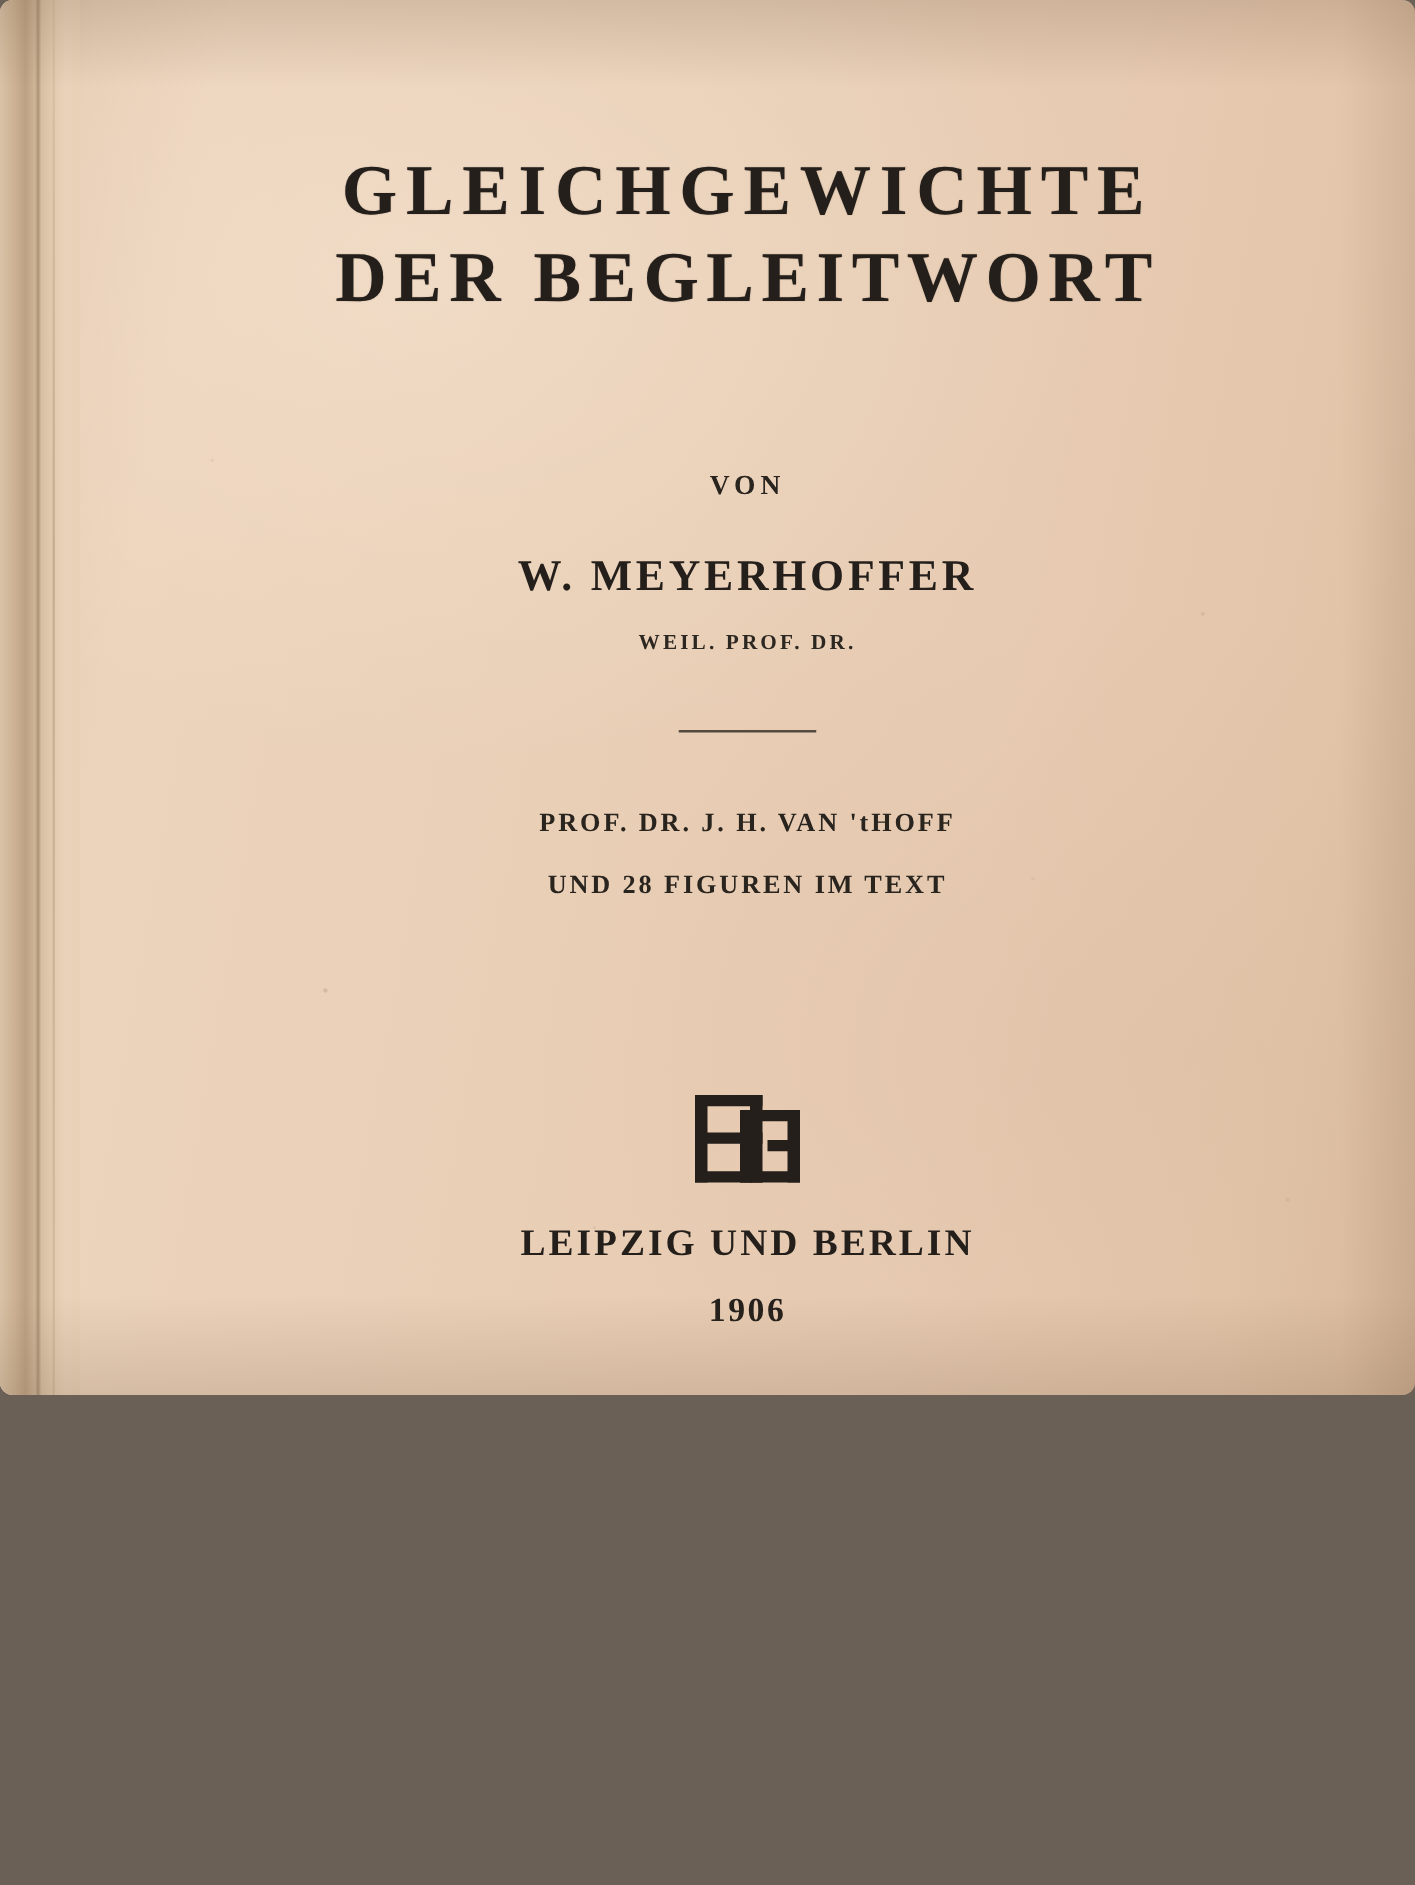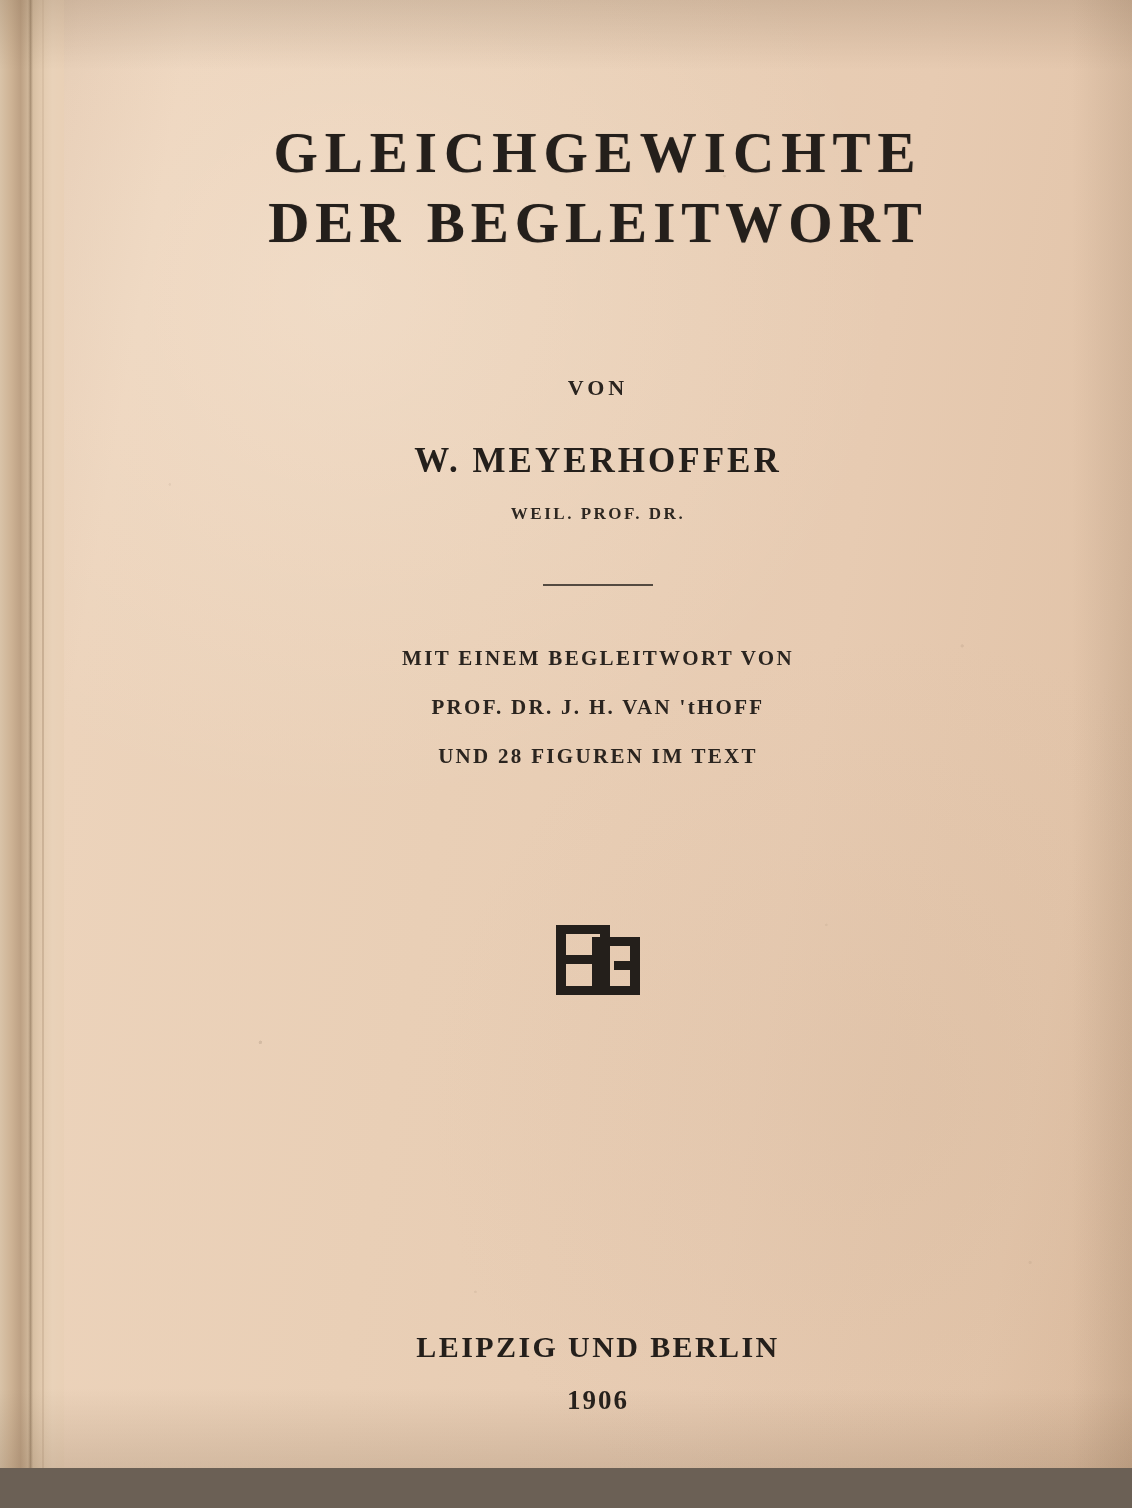--- a/index.html
+++ b/index.html
@@ -6,26 +6,27 @@
     margin: 0;
     padding: 0;
     background: #6b6055;
   }
   body {
     font-family: "Liberation Serif", serif;
   }
   .page {
     position: relative;
     width: 1132px;
-    height: 1468px;
+    height: 1116px;
     overflow: hidden;
     background:
       radial-gradient(ellipse 70% 50% at 30% 20%, rgba(255,245,232,0.28), rgba(255,245,232,0) 70%),
       radial-gradient(ellipse 60% 45% at 80% 75%, rgba(214,185,158,0.30), rgba(214,185,158,0) 70%),
       linear-gradient(100deg, #d8c0a6 0%, #e6ccb4 6%, #ecd3bb 14%, #e9cfb6 42%, #e7cbb2 68%, #e2c4a9 88%, #d9b89b 100%);
+    border-radius: 10px;
   }
   
   .gutter {
     position: absolute;
     top: 0; left: 0;
     width: 64px; height: 100%;
     background: linear-gradient(90deg,
       #d9c3a8 0%, #cdb294 18%, #bda184 32%, #d5bda0 48%,
       #e3cbb0 66%, #e9d2b9 82%, #e9d0b6 100%);
   }
@@ -185,21 +186,20 @@
     </div>
 
     <div class="von">VON</div>
 
     <div class="author">W. MEYERHOFFER</div>
     <div class="author-sub">WEIL. PROF. DR.</div>
 
     <div class="rule"></div>
 
     <div class="note-block">
-      <div class="note-line">MIT EINEM BEGLEITWORT VON</div>
       <div class="note-line">PROF. DR. J. H. VAN 'tHOFF</div>
       <div class="note-line">UND 28 FIGUREN IM TEXT</div>
     </div>
 
     <div class="publisher-mark">
       <svg width="92" height="86" viewBox="0 0 92 86" aria-hidden="true">
         <g fill="#241f1b">
           <rect x="4" y="8" width="54" height="9"></rect>
           <rect x="4" y="8" width="10" height="70"></rect>
           <rect x="4" y="38" width="48" height="9"></rect>

